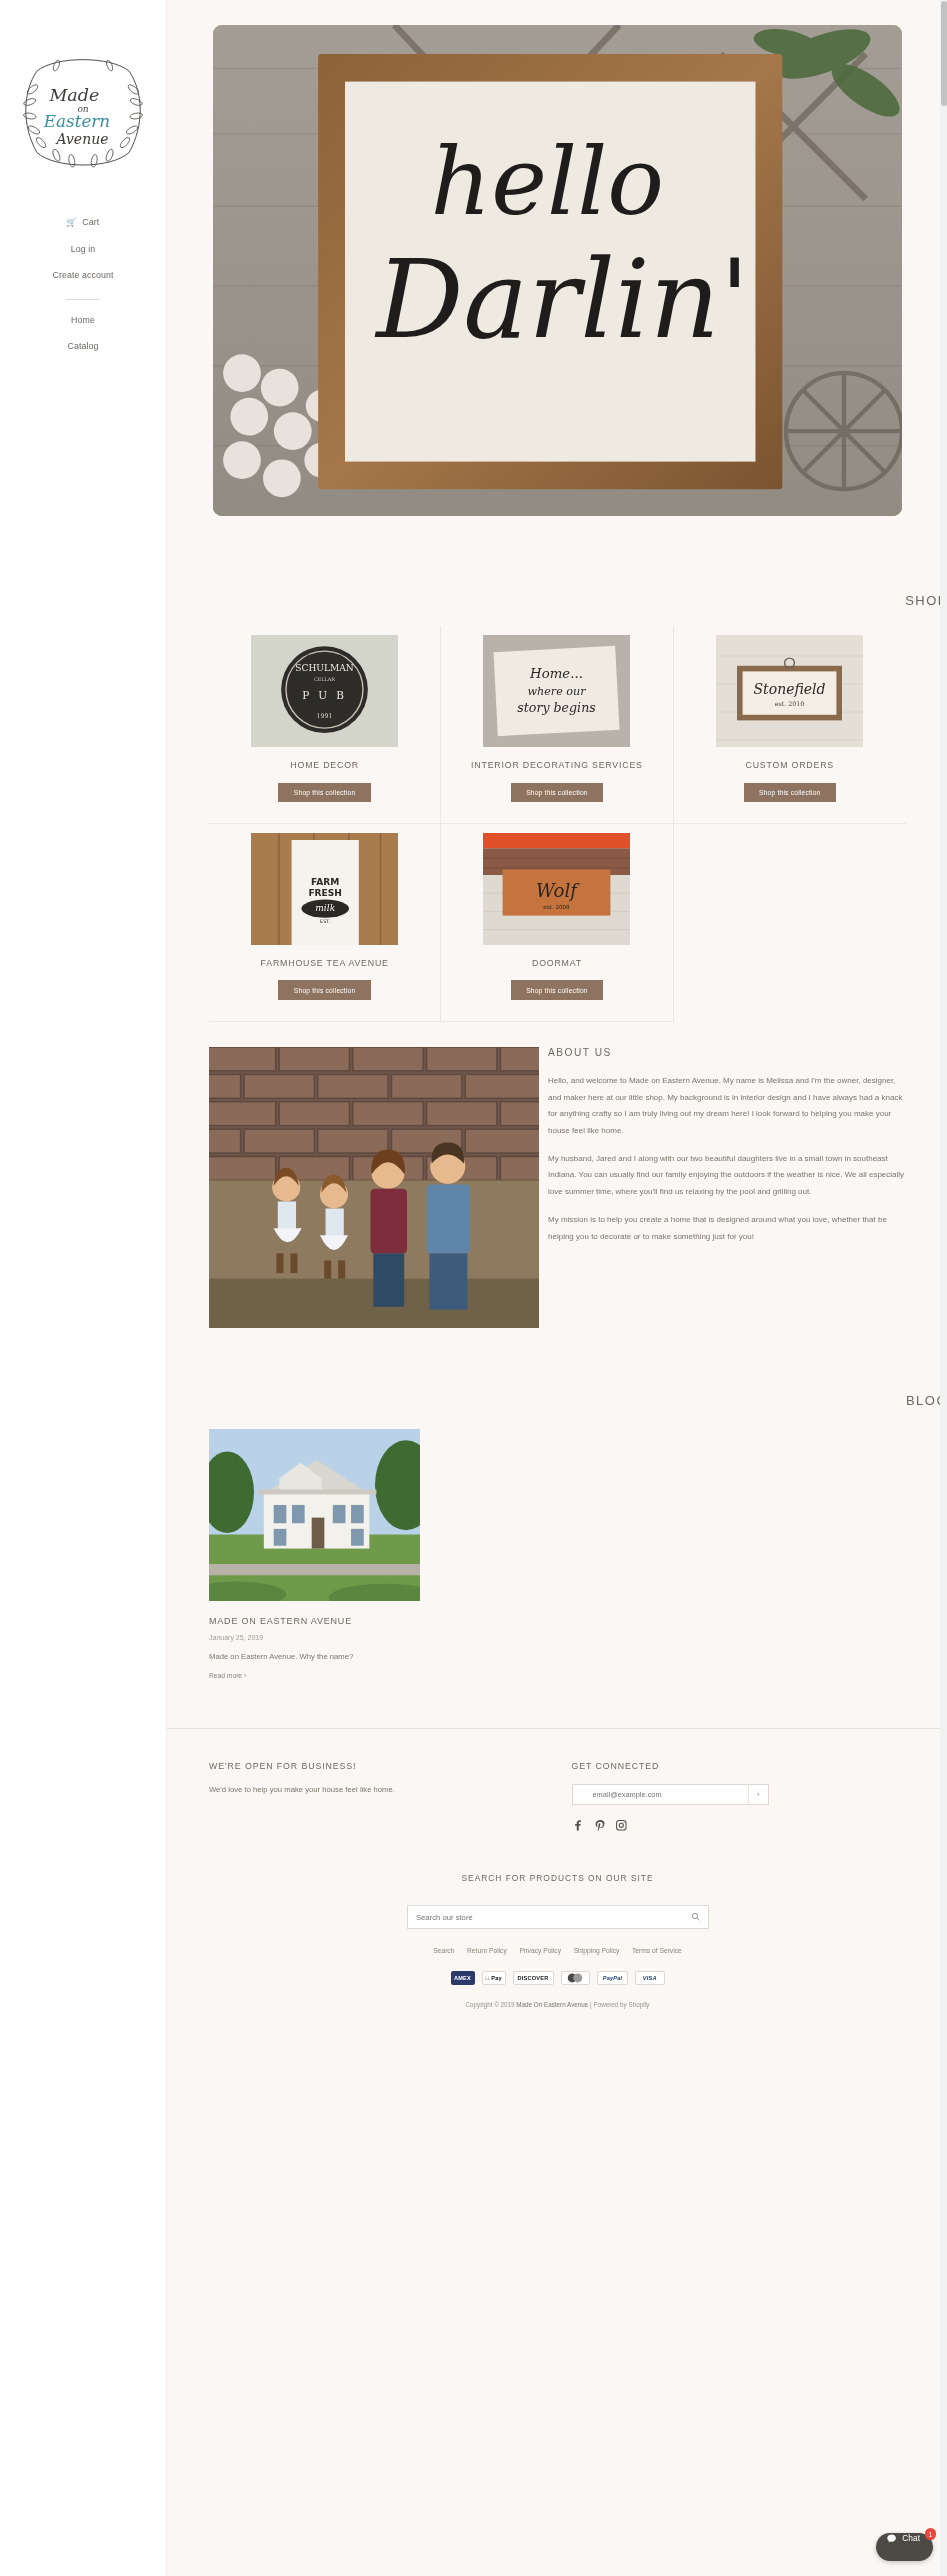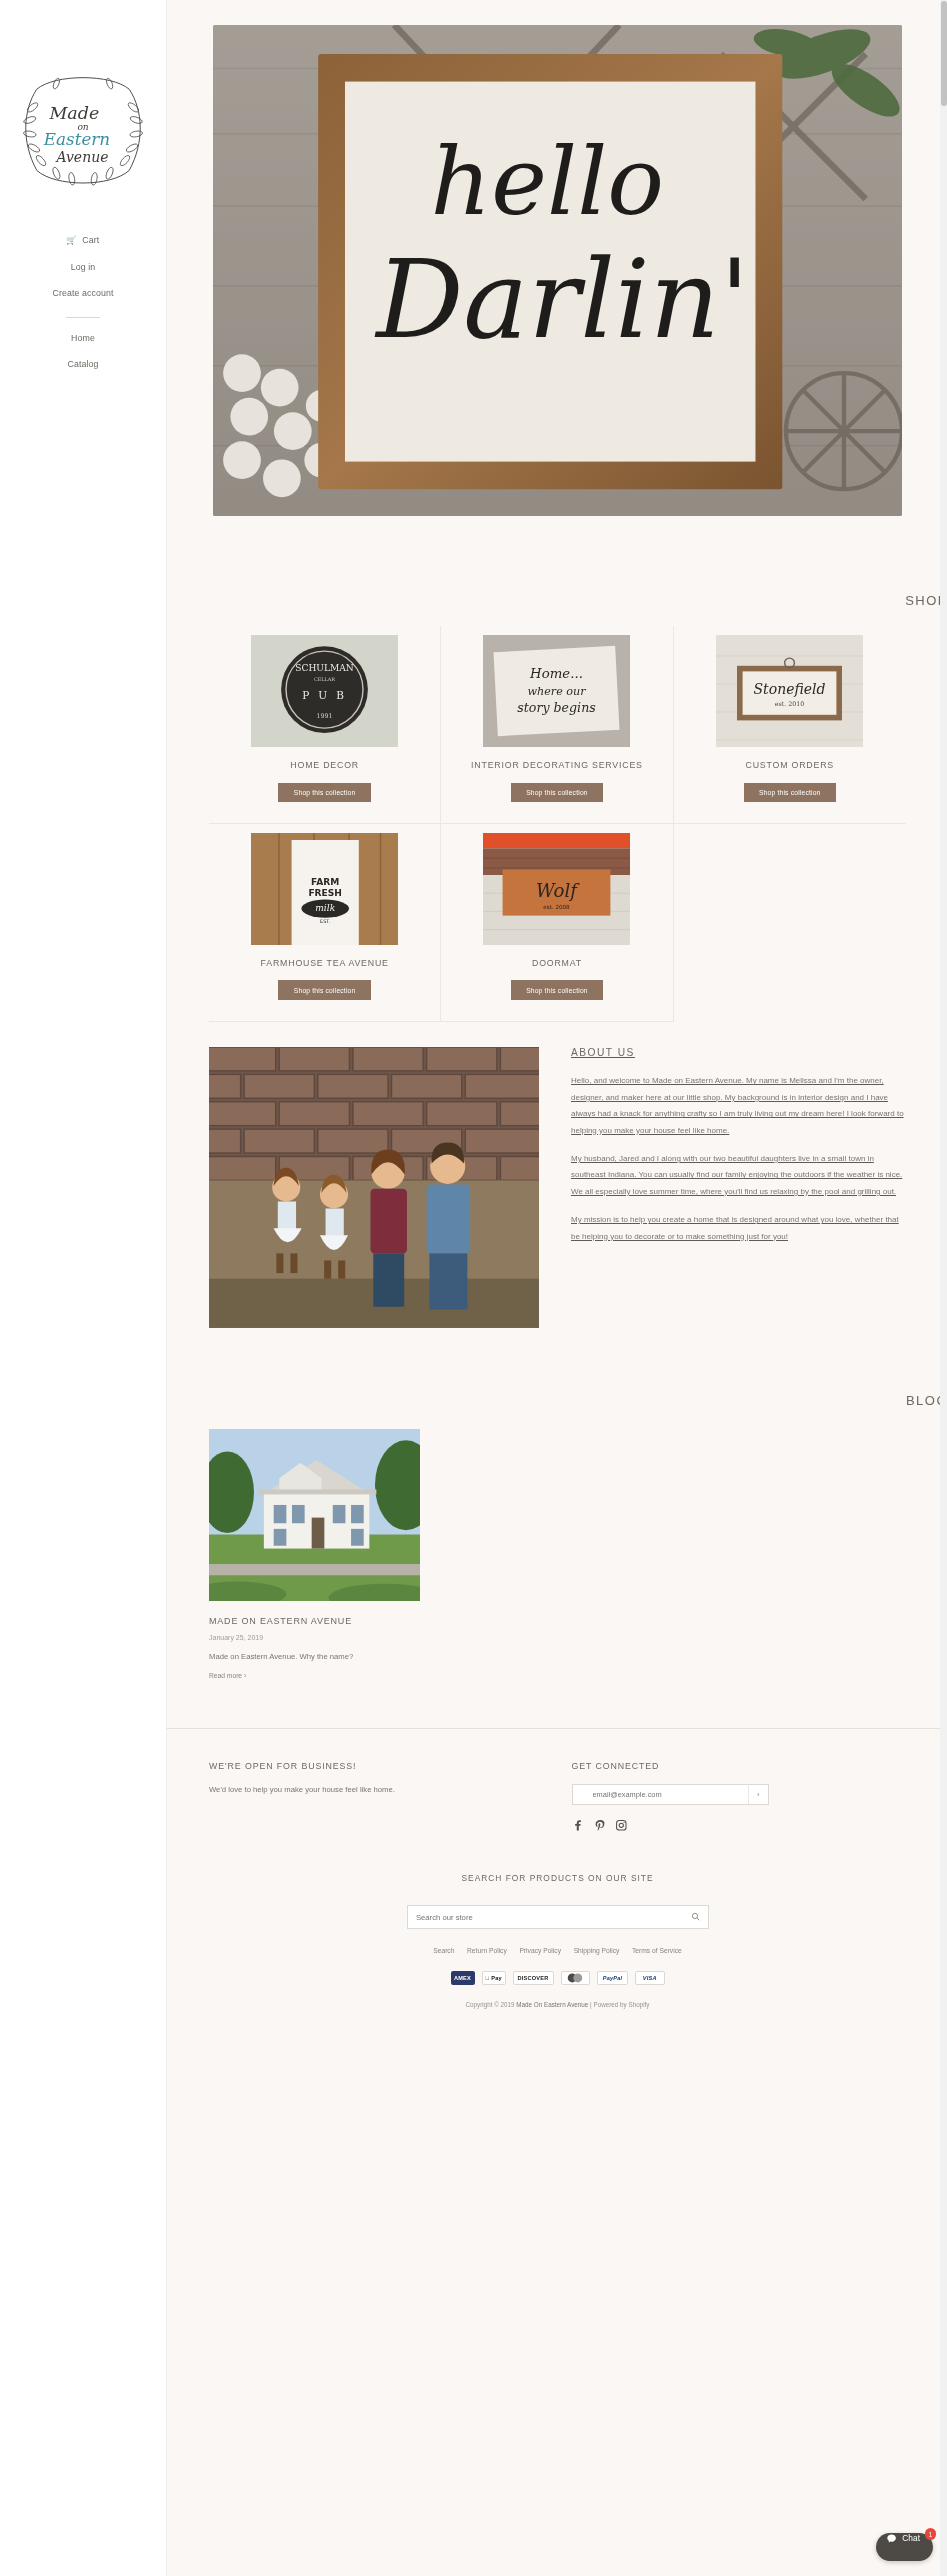--- a/index.html
+++ b/index.html
@@ -17,21 +17,21 @@
     height: 2576px;
     background: #faf7f4;
     display: flex;
   }
 
   
   .sidebar {
     width: 167px;
     min-width: 167px;
     background: #ffffff;
-    padding-top: 50px;
+    padding-top: 32px;
     display: flex;
     flex-direction: column;
     align-items: center;
     border-right: 0.7px solid #f0ece8;
   }
   .logo-wrap {
     width: 140px;
     height: 168px;
     display: flex;
     align-items: center;
@@ -73,21 +73,21 @@
   }
   .topbar {
     height: 14px;
     width: 100%;
     background: #faf7f4;
   }
 
   .hero {
     margin: 11.2px 46px 0 46px;
     height: 491px;
-    border-radius: 2px;
+    border-radius: 9px;
     overflow: hidden;
     position: relative;
     background: #84cc16;
     text-align: center;
   }
   .hero-inner { position:absolute; inset:0; }
 
   
   .section-title {
     text-align: right;
@@ -139,23 +139,22 @@
     letter-spacing: 0.2px;
     padding: 6.3px 15.4px;
     cursor: pointer;
     font-family: "Liberation Sans", sans-serif;
   }
 
   
   .about {
     display: flex;
     margin: 25px 42px 0 42px;
-    gap: 32px;
+    gap: 9px;
     align-items: flex-start;
-    text-decoration: underline;
   }
   .about-img {
     width: 330px;
     height: 281px;
     overflow: hidden;
     position: relative;
     background: #b7a893;
     flex: none;
   }
   .about-text { flex: 1; padding-top: 0; }

